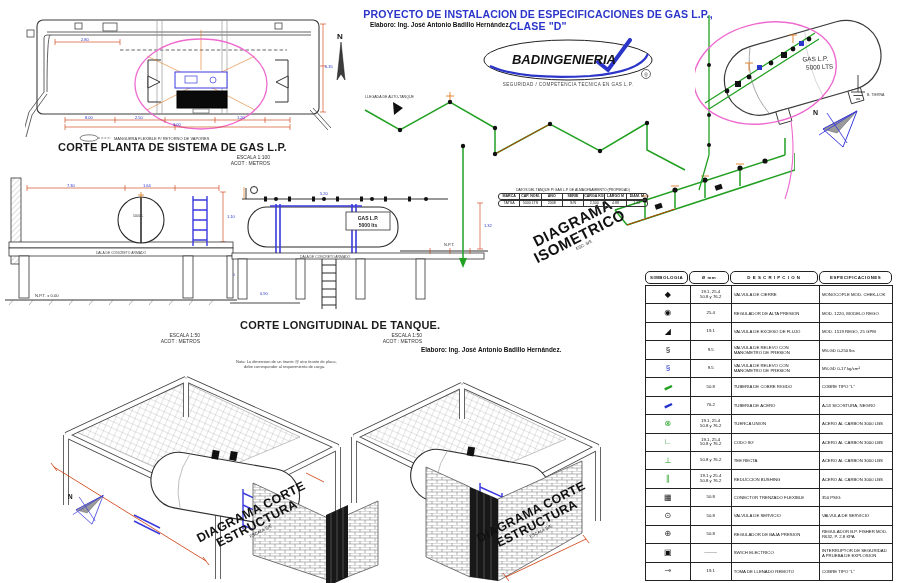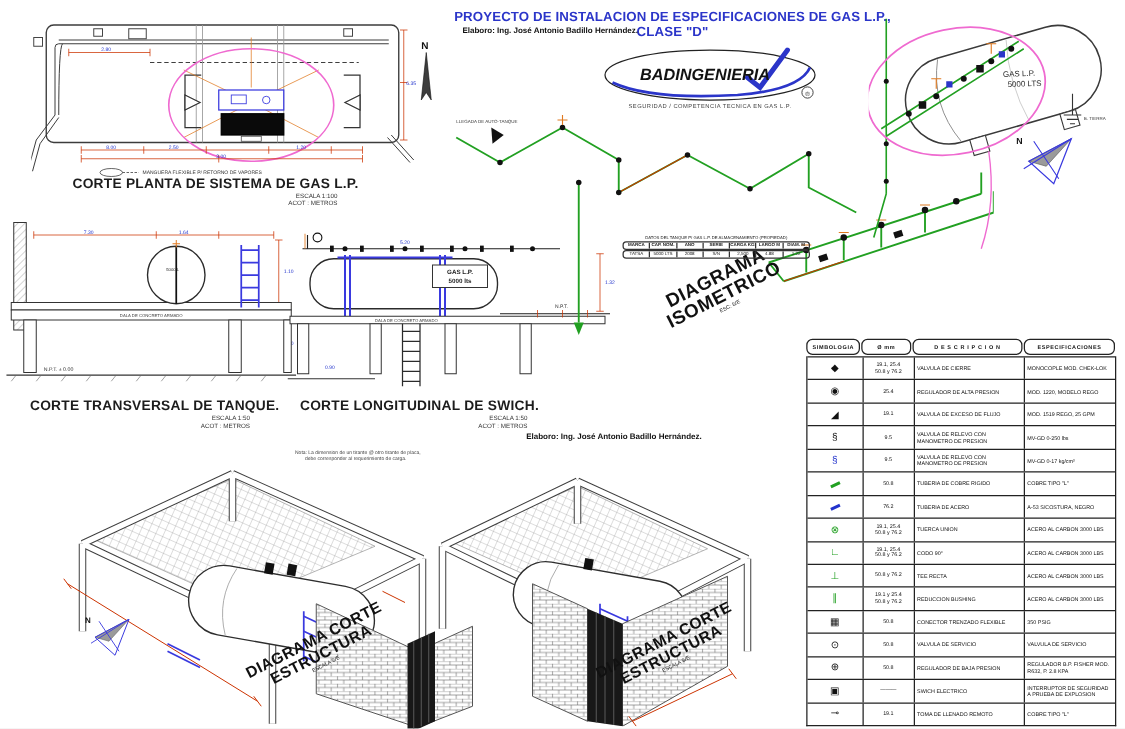--- a/index.html
+++ b/index.html
@@ -187,21 +187,20 @@
     <text x="116" y="77.6" font-size="3.4" fill="#444" text-anchor="middle">DALA DE CONCRETO ARMADO</text>
     <g fill="#fff" stroke="#333" stroke-width="0.8">
       <rect x="14" y="80" width="10" height="42"></rect>
       <rect x="178" y="80" width="10" height="42"></rect>
       <rect x="222" y="80" width="6" height="42"></rect>
     </g>
     <line x1="0" y1="124" x2="232" y2="124" stroke="#333" stroke-width="1"></line>
     <path d="M8,124 l-4,5 M28,124 l-4,5 M48,124 l-4,5 M68,124 l-4,5 M88,124 l-4,5 M108,124 l-4,5 M128,124 l-4,5 M148,124 l-4,5 M168,124 l-4,5 M188,124 l-4,5 M208,124 l-4,5" stroke="#666" stroke-width="0.5"></path>
     <text x="30" y="121" font-size="4.2" fill="#333">N.P.T. ± 0.00</text>
   </svg>
-  <div class="abs view-title" style="left:24px;top:319px">CORTE TRANSVERSAL DE TANQUE.</div>
   <div class="abs scale-note" style="left:128px;top:332px;width:72px">
     <div>ESCALA 1:50</div>
       <div>ACOT : METROS</div>
   </div>
 
   <svg class="abs" style="left:230px;top:183px" width="266" height="132" viewBox="0 0 266 132">
     <g stroke="#1c1c1c" stroke-width="0.9" fill="none">
       <path d="M12,16 H218"></path>
       <path d="M16,16 V5"></path>
     </g>
@@ -247,21 +246,21 @@
     <text x="214" y="63" font-size="4" fill="#333">N.P.T.</text>
     <g stroke="#cc3300" stroke-width="0.6" fill="none">
       <path d="M250,20 V66 M247,20 H253 M247,66 H253"></path>
     </g>
     <g font-size="4" fill="#2233cc">
       <text x="90" y="12">5.20</text>
       <text x="254" y="44">1.32</text>
       <text x="30" y="112">0.90</text>
     </g>
   </svg>
-  <div class="abs view-title" style="left:240px;top:319px">CORTE LONGITUDINAL DE SWICH.</div>
+  <div class="abs view-title" style="left:240px;top:319px">CORTE LONGITUDINAL DE TANQUE.</div>
   <div class="abs scale-note" style="left:350px;top:332px;width:72px">
     <div>ESCALA 1:50</div>
       <div>ACOT : METROS</div>
   </div>
   <div class="abs elaboro elaboro-mid">Elaboro: Ing. José Antonio Badillo Hernández.</div>
 
   <svg class="abs" style="left:345px;top:58px" width="450" height="240" viewBox="0 0 450 240">
     <g>
       <text x="20" y="40" font-size="3.6" fill="#333">LLEGADA DE AUTO-TANQUE</text>
       <polygon points="48,44 58,50 49,57" fill="#111"></polygon>

